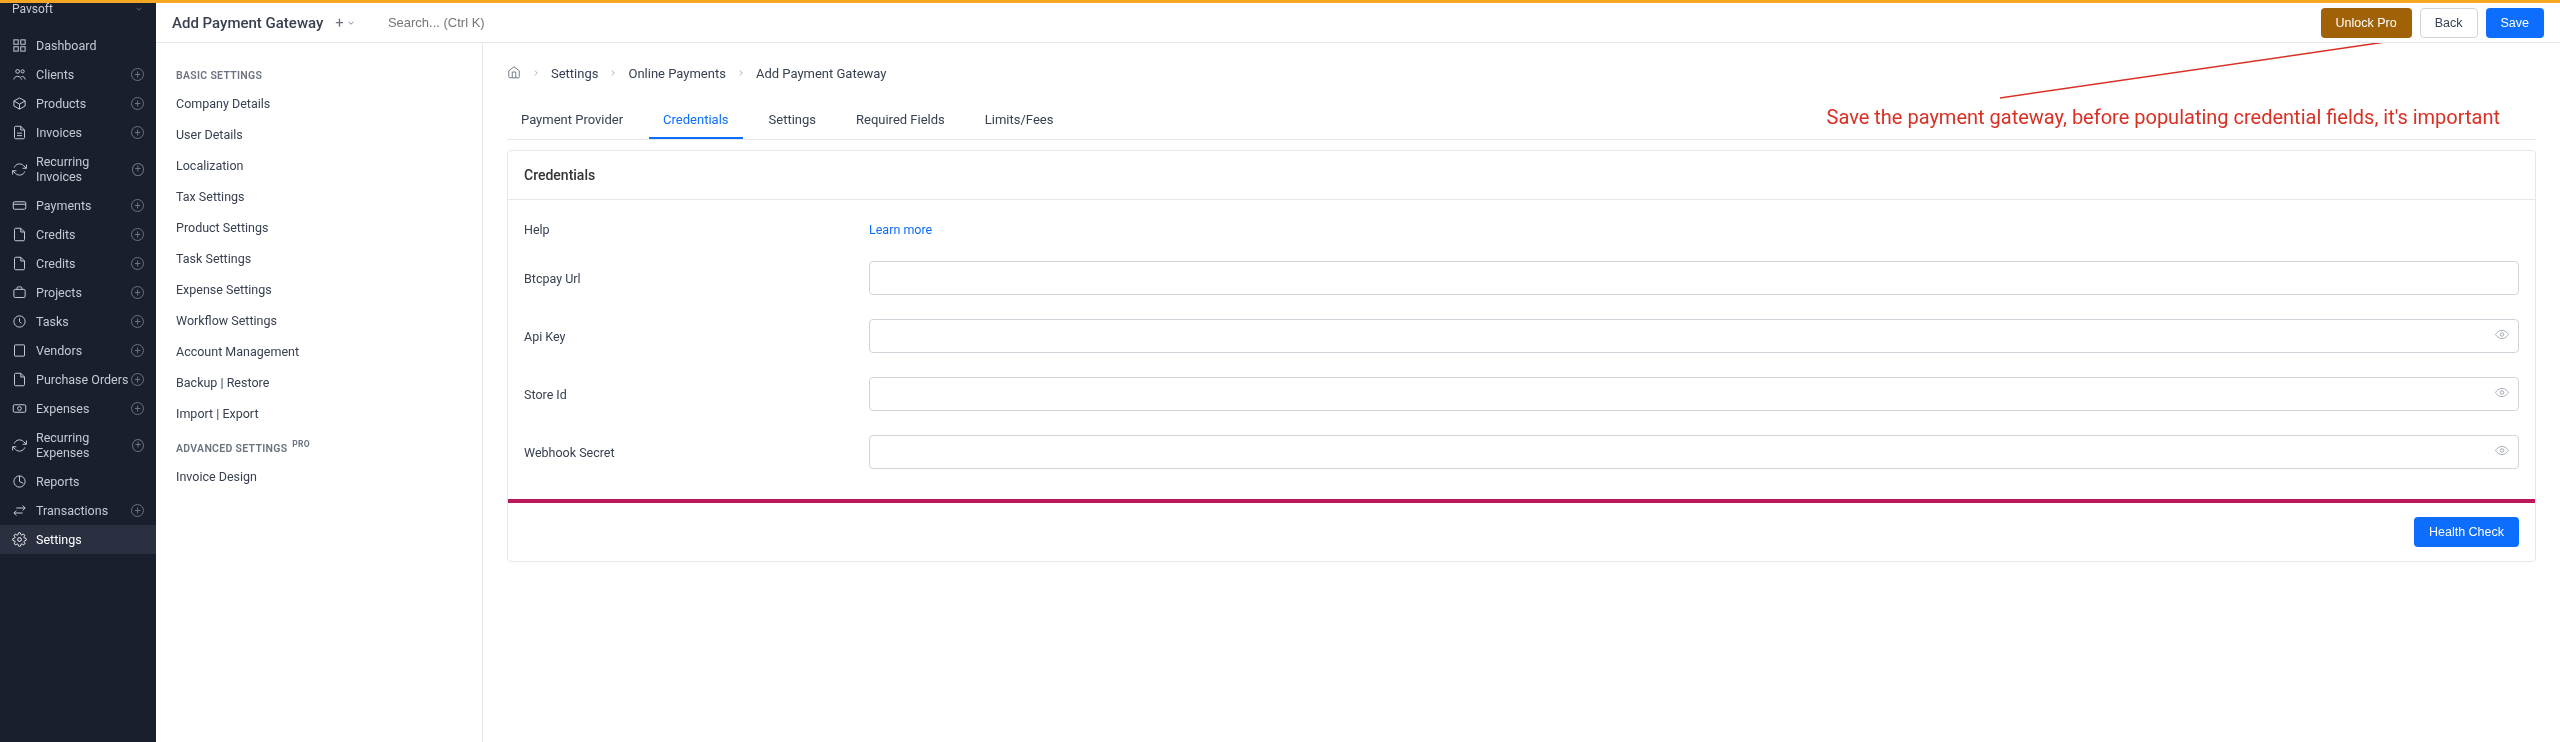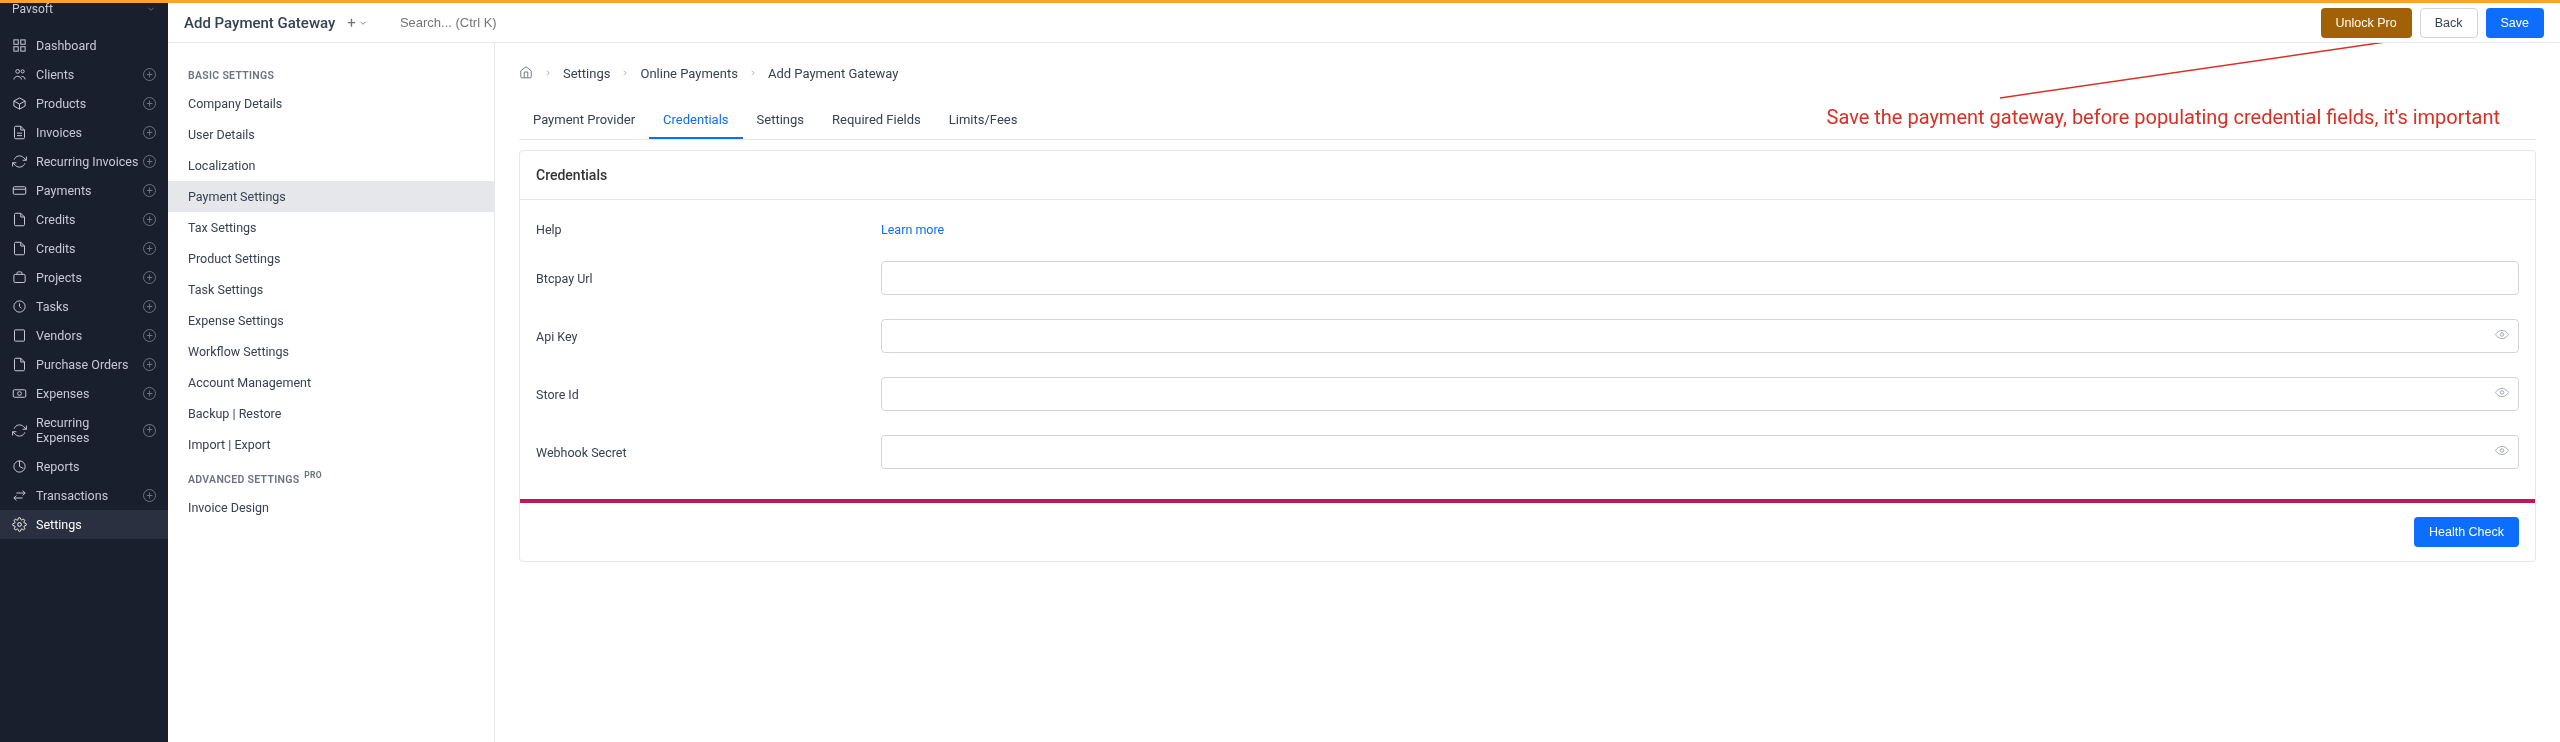--- a/index.html
+++ b/index.html
@@ -1,19 +1,19 @@
 <!DOCTYPE html>
 <html><head>
 <meta charset="utf-8">
 <style>
 * { box-sizing: border-box; margin: 0; padding: 0; }
 body { font-family: -apple-system, BlinkMacSystemFont, "Segoe UI", Roboto, sans-serif; font-size: 13px; color: #333; background: #fff; overflow: hidden; }
 .top-bar { height: 3px; background: #f5a623; width: 100%; }
 .app { display: flex; height: 739px; }
-.sidebar { width: 168px; background: #1a1f2e; color: #c5c9d4; display: flex; flex-direction: column; padding-top: 0; flex-shrink: 0; }
+.sidebar { width: 156px; background: #1a1f2e; color: #c5c9d4; display: flex; flex-direction: column; padding-top: 0; flex-shrink: 0; }
 .workspace-selector { display: flex; align-items: center; justify-content: space-between; padding: 0 12px; height: 20px; margin-top: -4px; }
 .workspace-name { font-size: 12px; color: #c5c9d4; }
 .workspace-chevron { color: #6b7280; }
 .nav-items { margin-top: 12px; flex: 1; overflow-y: auto; }
 .nav-item { display: flex; align-items: center; justify-content: space-between; padding: 7px 12px; cursor: pointer; font-size: 12.5px; }
 .nav-item.active { background: #2a3040; color: #fff; }
 .nav-item-left { display: flex; align-items: center; gap: 9px; }
 .nav-icon { width: 15px; height: 15px; display: inline-flex; align-items: center; justify-content: center; }
 .nav-icon svg { width: 15px; height: 15px; stroke: #c5c9d4; fill: none; stroke-width: 1.6; }
 .nav-item.active .nav-icon svg { stroke: #fff; }
@@ -34,21 +34,21 @@
 .settings-sidebar { width: 327px; border-right: 1px solid #e5e7eb; padding: 16px 0; overflow-y: auto; flex-shrink: 0; }
 .settings-section-title { font-size: 10.5px; font-weight: 600; color: #6b7280; letter-spacing: 0.3px; padding: 10px 20px 6px; text-transform: uppercase; }
 .pro-badge { font-size: 8.5px; font-weight: 700; color: #6b7280; vertical-align: super; margin-left: 2px; }
 .settings-item { padding: 8px 20px; font-size: 12.5px; color: #374151; cursor: pointer; }
 .settings-item.active { background: #e5e7eb; }
 .content-main { flex: 1; padding: 22px 24px; overflow-y: auto; position: relative; }
 .breadcrumb { display: flex; align-items: center; gap: 10px; font-size: 13px; color: #374151; margin-bottom: 20px; }
 .breadcrumb-home svg { width: 14px; height: 14px; stroke: #6b7280; fill: none; stroke-width: 1.6; }
 .breadcrumb-sep { color: #9ca3af; }
 .breadcrumb-item { cursor: pointer; }
-.tabs { display: flex; gap: 0; border-bottom: 1px solid #e5e7eb; text-align: right; }
+.tabs { display: flex; gap: 12px; border-bottom: 1px solid #e5e7eb; text-align: right; }
 .tab { padding: 10px 14px; font-size: 13px; color: #374151; cursor: pointer; border-bottom: 2px solid transparent; }
 .tab.active { border-bottom-color: #0d6efd; color: #0d6efd; }
 .annotation { position: absolute; top: 62px; right: 60px; color: #d93025; font-size: 20px; }
 .annotation-arrow { position: absolute; pointer-events: none; }
 .panel { border: 1px solid #e5e7eb; border-radius: 4px; margin-top: 10px; }
 .panel-header { padding: 16px 16px; font-size: 14px; font-weight: 500; border-bottom: 1px solid #e5e7eb; }
 .panel-body { padding: 10px 16px 18px; }
 .form-row { display: flex; align-items: center; padding: 12px 0; }
 .form-label { width: 345px; font-size: 12.5px; color: #374151; }
 .form-control-wrap { flex: 1; position: relative; }
@@ -315,21 +315,20 @@
     </div>
 
     <div class="content">
 
       <div class="settings-sidebar">
         <div class="settings-section-title">BASIC SETTINGS</div>
         <div id="basic-items">
             <div class="settings-item">Company Details</div>
             <div class="settings-item">User Details</div>
             <div class="settings-item">Localization</div>
-            <div class="settings-item active">Payment Settings</div>
             <div class="settings-item">Tax Settings</div>
             <div class="settings-item">Product Settings</div>
             <div class="settings-item">Task Settings</div>
             <div class="settings-item">Expense Settings</div>
             <div class="settings-item">Workflow Settings</div>
             <div class="settings-item">Account Management</div>
             <div class="settings-item">Backup | Restore</div>
             <div class="settings-item">Import | Export</div>
           </div>
         <div class="settings-section-title">

